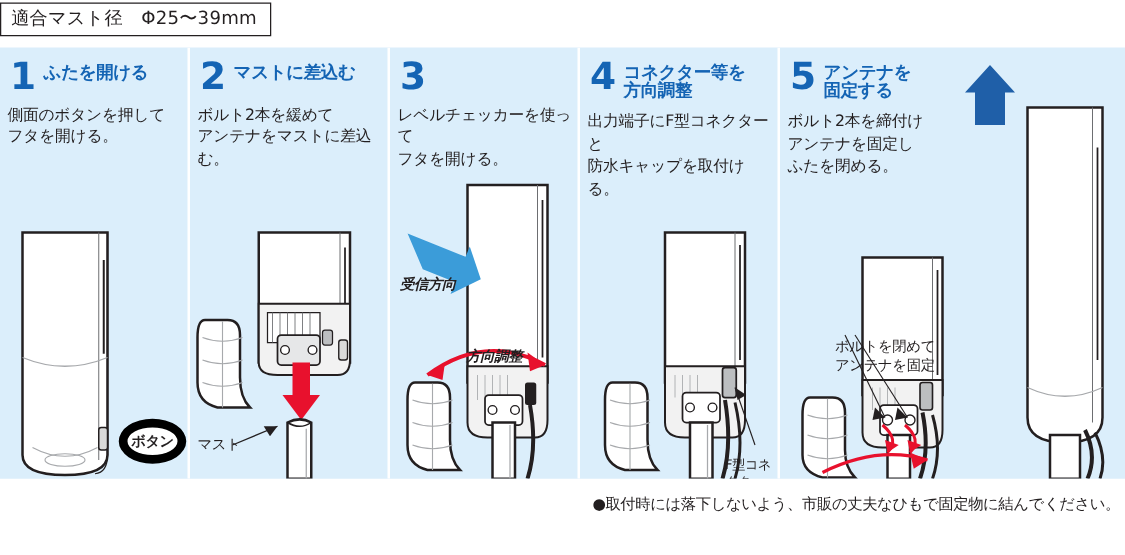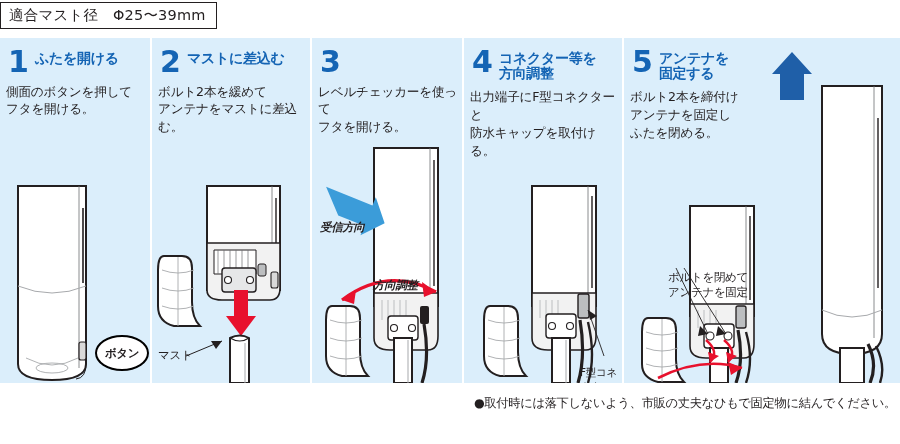--- a/index.html
+++ b/index.html
@@ -70,21 +70,21 @@
     position: absolute; font-size: 11.5px; color: #231f20;
     line-height: 1.25; white-space: pre-line; letter-spacing: -.3px;
   }
   .lbl-sm { font-size: 10.5px; }
   .lbl-blue { color: #231f20; font-weight: bold; font-size: 11.5px; font-style: italic; }
 
   
   .btn-callout {
     position: absolute; left: 95px; top: 297px;
     width: 54px; height: 36px;
-    border: 2px solid #000000; border-radius: 50%;
+    border: 7px solid #000000; border-radius: 50%;
     background: #ffffff;
     display: flex; align-items: center; justify-content: center; text-align: right;
   }
   .btn-callout span {
     font-size: 11.5px; color: #231f20; font-weight: bold; letter-spacing: -.5px;
   }
 
   
   .done-badge {
     position: absolute; right: 8px; top: 10px;

